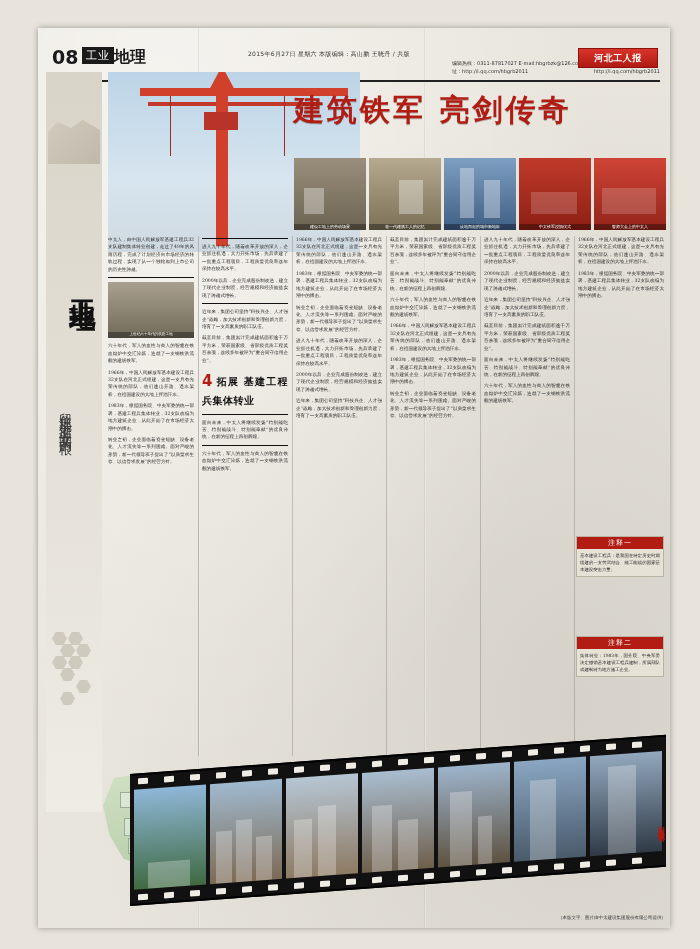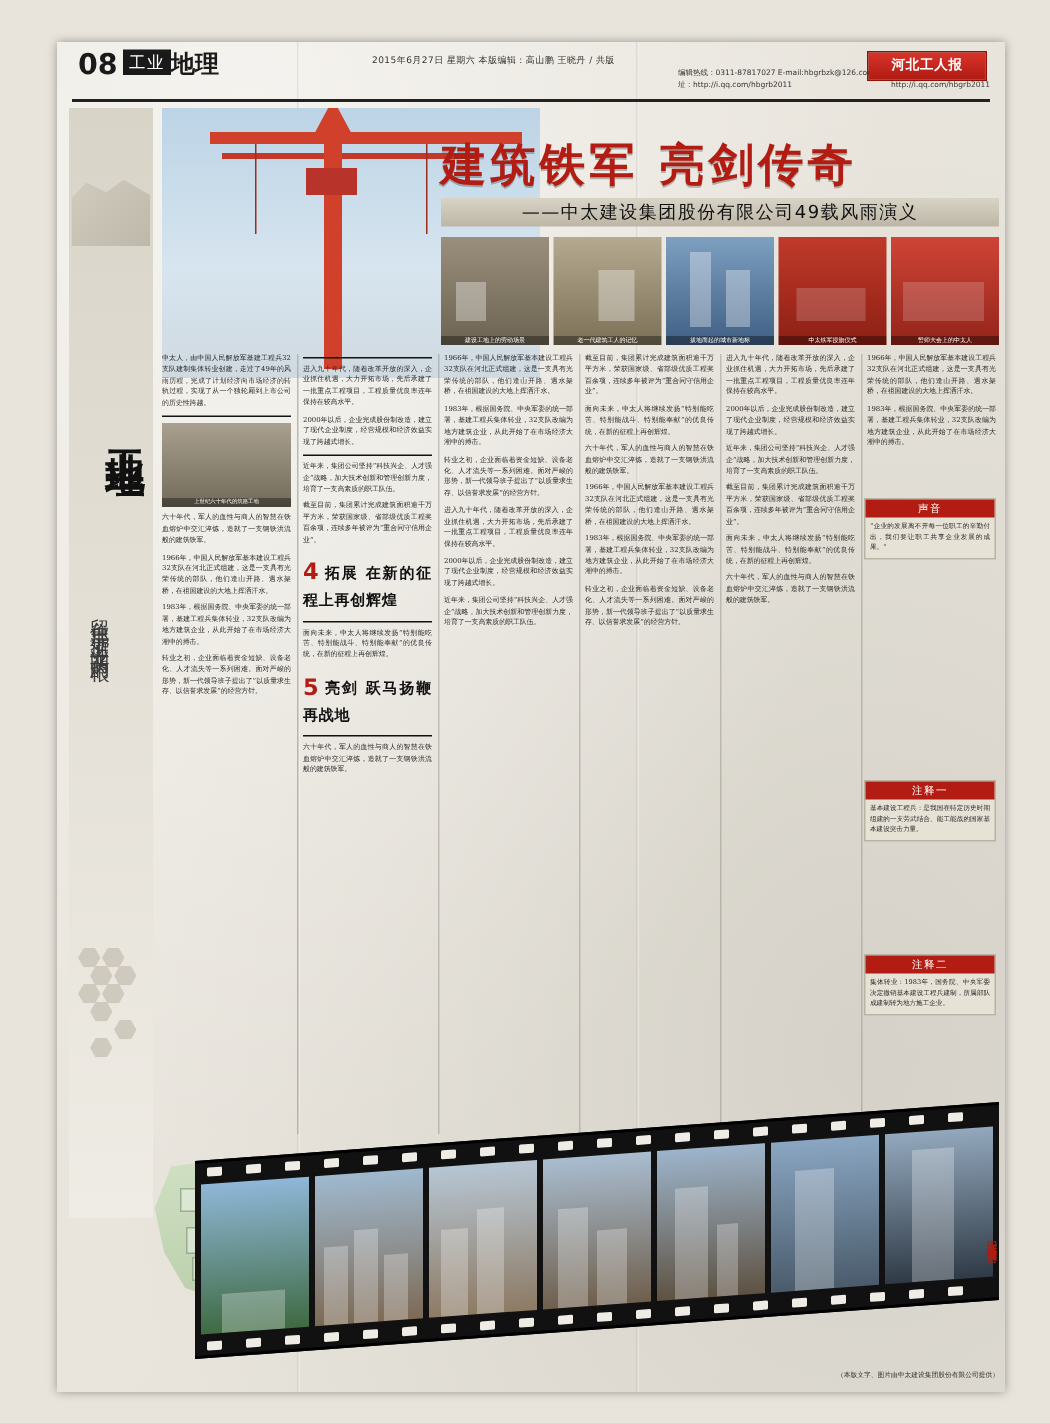--- a/index.html
+++ b/index.html
@@ -28,21 +28,21 @@
       linear-gradient(120deg, rgba(230,226,215,.6), rgba(205,200,190,.25));
     pointer-events:none;
   }
   .vfold{
     position:absolute;top:0;bottom:0;width:2px;
     background:linear-gradient(to right, rgba(120,115,105,.18), rgba(255,255,255,.5));
     pointer-events:none;
   }
   
   .masthead{
-    position:absolute;left:10px;top:4px;width:612px;height:34px;
+    position:absolute;left:10px;top:18px;width:612px;height:34px;
     border-bottom:2px solid #222;
   }
   .pageno{
     position:absolute;left:4px;top:0px;font-size:19px;font-weight:bold;color:#1a1a1a;
     font-family:"DejaVu Sans",sans-serif;
   }
   .secbox{
     position:absolute;left:34px;top:1px;
     background:#1a1a1a;color:#fff;font-size:11px;padding:1px 4px;letter-spacing:1px;
   }
@@ -284,21 +284,20 @@
       <div class="crane-jib2"></div>
       <div class="crane-top"></div>
       <div class="crane-mast"></div>
       <div class="crane-cab"></div>
       <div class="crane-cable" style="left:62px"></div>
       <div class="crane-cable" style="left:176px"></div>
     </div>
 
 
     <div class="headline">建筑铁军 亮剑传奇</div>
-    <div class="subheadline">——中太建设集团股份有限公司49载风雨演义</div>
 
     <div class="photostrip">
       <div class="ps ps1">
         <div class="bldg" style="left:10px;top:30px;width:20px;height:26px"></div>
         <div class="cap">建设工地上的劳动场景</div>
       </div>
       <div class="ps ps2">
         <div class="bldg" style="left:30px;top:22px;width:24px;height:34px"></div>
         <div class="cap">老一代建筑工人的记忆</div>
       </div>
@@ -338,27 +337,24 @@
       </div>
 
       <div class="col" style="left:94px">
         <div class="secrule"></div>
         <p>进入九十年代，随着改革开放的深入，企业抓住机遇，大力开拓市场，先后承建了一批重点工程项目，工程质量优良率连年保持在较高水平。</p>
         <p>2000年以后，企业完成股份制改造，建立了现代企业制度，经营规模和经济效益实现了跨越式增长。</p>
         <div class="secrule"></div>
         <p>近年来，集团公司坚持“科技兴企、人才强企”战略，加大技术创新和管理创新力度，培育了一支高素质的职工队伍。</p>
         <p>截至目前，集团累计完成建筑面积逾千万平方米，荣获国家级、省部级优质工程奖百余项，连续多年被评为“重合同守信用企业”。</p>
         <div class="sechead">
-          <span class="secnum">4</span><span>拓展  在新的征程上再创辉煌</span>
+          <span class="secnum">4</span><span>拓展  基建工程兵集体转业</span>
         </div>
         <div class="secrule"></div>
         <p>面向未来，中太人将继续发扬“特别能吃苦、特别能战斗、特别能奉献”的优良传统，在新的征程上再创辉煌。</p>
-        <div class="sechead">
-          <span class="secnum">5</span><span>亮剑  跃马扬鞭再战地</span>
-        </div>
         <div class="secrule"></div>
         <p>六十年代，军人的血性与商人的智慧在铁血熔炉中交汇淬炼，造就了一支钢铁洪流般的建筑铁军。</p>
       </div>
 
       <div class="col" style="left:188px">
         <p>1966年，中国人民解放军基本建设工程兵32支队在河北正式组建，这是一支具有光荣传统的部队，他们逢山开路、遇水架桥，在祖国建设的大地上挥洒汗水。</p>
         <p>1983年，根据国务院、中央军委的统一部署，基建工程兵集体转业，32支队改编为地方建筑企业，从此开始了在市场经济大潮中的搏击。</p>
         <p>转业之初，企业面临着资金短缺、设备老化、人才流失等一系列困难。面对严峻的形势，新一代领导班子提出了“以质量求生存、以信誉求发展”的经营方针。</p>
         <p>进入九十年代，随着改革开放的深入，企业抓住机遇，大力开拓市场，先后承建了一批重点工程项目，工程质量优良率连年保持在较高水平。</p>
         <p>2000年以后，企业完成股份制改造，建立了现代企业制度，经营规模和经济效益实现了跨越式增长。</p>
@@ -381,25 +377,21 @@
         <p>截至目前，集团累计完成建筑面积逾千万平方米，荣获国家级、省部级优质工程奖百余项，连续多年被评为“重合同守信用企业”。</p>
         <p>面向未来，中太人将继续发扬“特别能吃苦、特别能战斗、特别能奉献”的优良传统，在新的征程上再创辉煌。</p>
         <p>六十年代，军人的血性与商人的智慧在铁血熔炉中交汇淬炼，造就了一支钢铁洪流般的建筑铁军。</p>
       </div>
 
       <div class="col" style="left:470px">
         <p>1966年，中国人民解放军基本建设工程兵32支队在河北正式组建，这是一支具有光荣传统的部队，他们逢山开路、遇水架桥，在祖国建设的大地上挥洒汗水。</p>
         <p>1983年，根据国务院、中央军委的统一部署，基建工程兵集体转业，32支队改编为地方建筑企业，从此开始了在市场经济大潮中的搏击。</p>
       </div>
 
-      <div class="sidebox" style="top:96px">
-        <div class="sideboxtitle">声音</div>
-        <div class="sideboxbody">“企业的发展离不开每一位职工的辛勤付出，我们要让职工共享企业发展的成果。”</div>
-      </div>
-      <div class="sidebox" style="top:284px">
+      <div class="sidebox" style="top:300px">
         <div class="sideboxtitle">注释一</div>
         <div class="sideboxbody">基本建设工程兵：是我国在特定历史时期组建的一支劳武结合、能工能战的国家基本建设突击力量。</div>
       </div>
       <div class="sidebox" style="top:400px">
         <div class="sideboxtitle">注释二</div>
         <div class="sideboxbody">集体转业：1983年，国务院、中央军委决定撤销基本建设工程兵建制，所属部队成建制转为地方施工企业。</div>
       </div>
     </div>
 
     <div class="mapbox">

